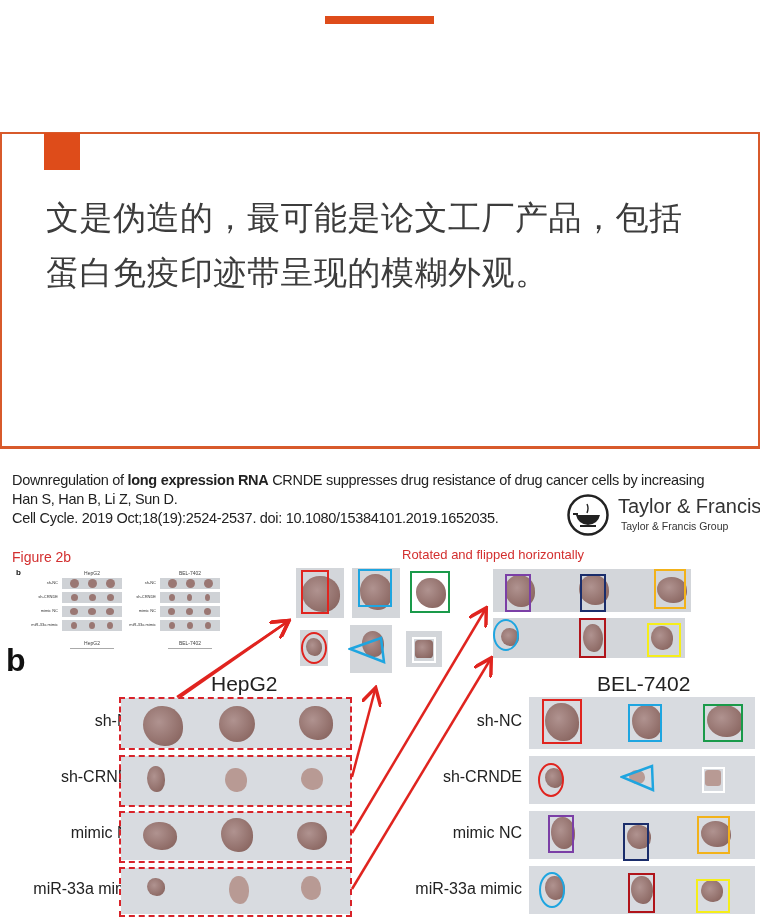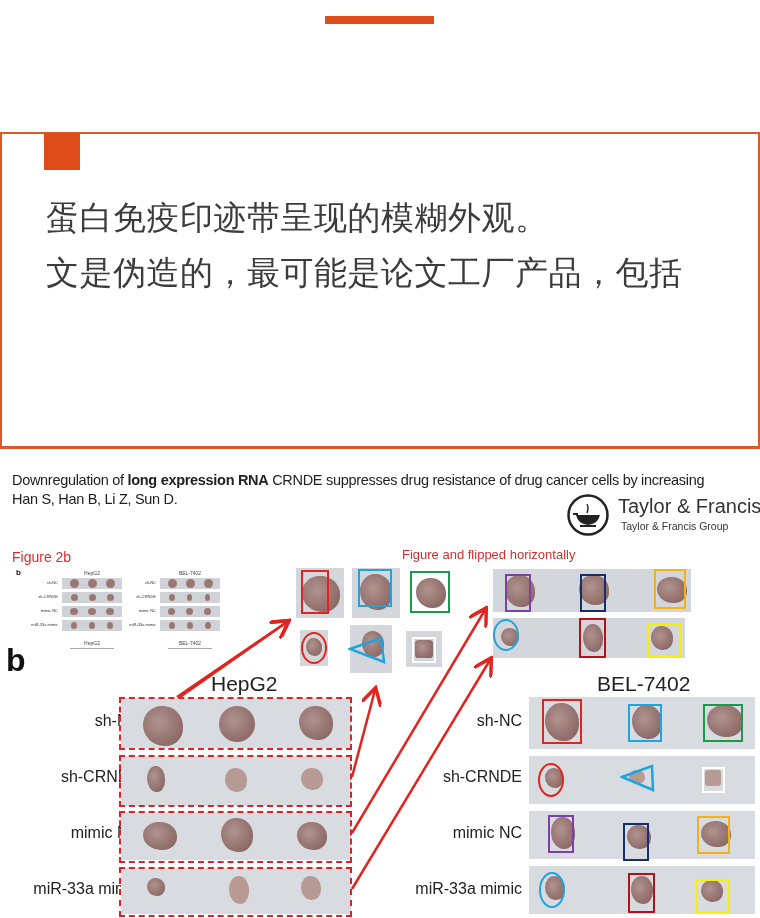--- a/index.html
+++ b/index.html
@@ -39,43 +39,44 @@
   svg.overlay { position:absolute; left:0; top:0; pointer-events:none; }
 </style>
 </head>
 <body>
 
 <div class="abs top-bar"></div>
 
 <div class="abs callout"></div>
 <div class="abs callout-tab"></div>
 <div class="abs callout-text">
+  <span>文是伪造的，最可能是论文工厂产品，包括</span>
   <span>蛋白免疫印迹带呈现的模糊外观。</span>
-  <span>文是伪造的，最可能是论文工厂产品，包括</span>
 </div>
 
 <div class="abs cite">
   <div><span>Downregulation of </span><b>long expression RNA</b><span> CRNDE suppresses drug resistance of drug cancer cells by increasing</span></div>
   <div>Han S, Han B, Li Z, Sun D.</div>
+  <div>Cell Cycle. 2019 Oct;18(19):2524-2537. doi: 10.1080/15384101.2019.1652035.</div>
 </div>
 
 <div class="abs tf-logo">
   <svg width="44" height="44" viewBox="0 0 44 44">
     <circle cx="22" cy="22" r="19.5" fill="none" stroke="#222" stroke-width="2.5"></circle>
     <path d="M10 22 h24 q-2 9 -12 10 q-10 -1 -12 -10z" fill="#222"></path>
     <rect x="14" y="32" width="16" height="2" fill="#222"></rect>
     <path d="M21 20 q2 -5 0 -9" fill="none" stroke="#222" stroke-width="1.4"></path>
     <rect x="7" y="20" width="5" height="2" fill="#222"></rect>
   </svg>
 </div>
 <div class="abs tf-name">Taylor &amp; Francis</div>
 <div class="abs tf-group">Taylor &amp; Francis Group</div>
 
 <div class="abs fig-label">Figure 2b</div>
-<div class="abs rot-label">Figure and flipped horizontally</div>
+<div class="abs rot-label">Rotated and flipped horizontally</div>
 
 <div class="abs thumb">
   <div class="b">b</div>
 
   <div class="title" style="left:48px;top:2px;">HepG2</div>
   <div class="rl" style="left:10px;top:12px;">sh-NC</div>
   <div class="rl" style="left:10px;top:26px;">sh-CRNDE</div>
   <div class="rl" style="left:10px;top:40px;">mimic NC</div>
   <div class="rl" style="left:10px;top:54px;">miR-33a mimic</div>
   <div class="row" style="left:48px;top:10px;">

